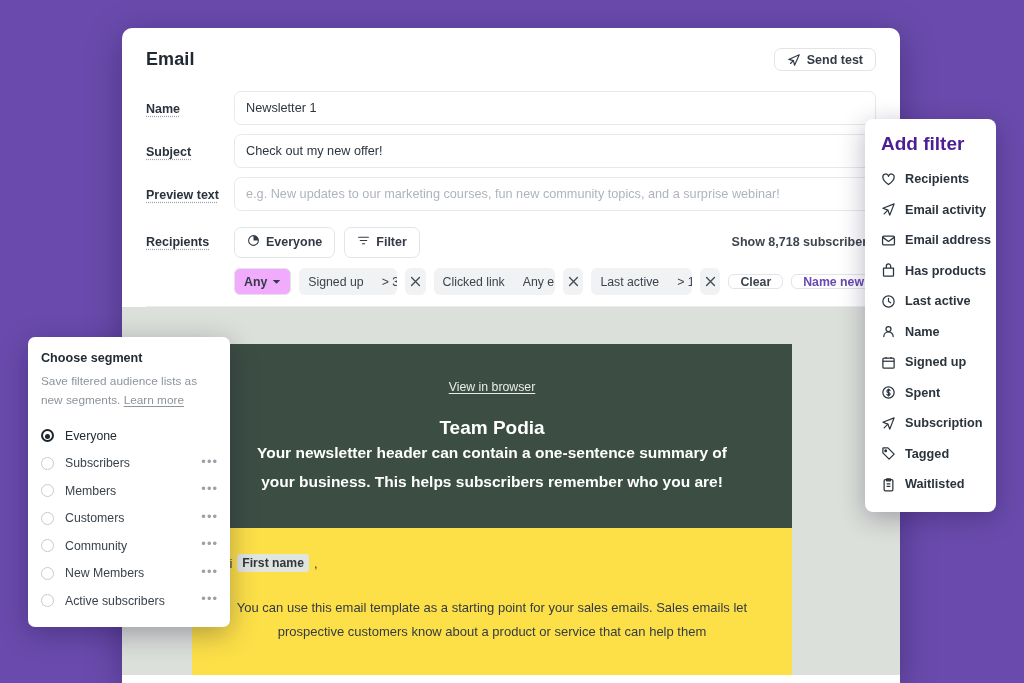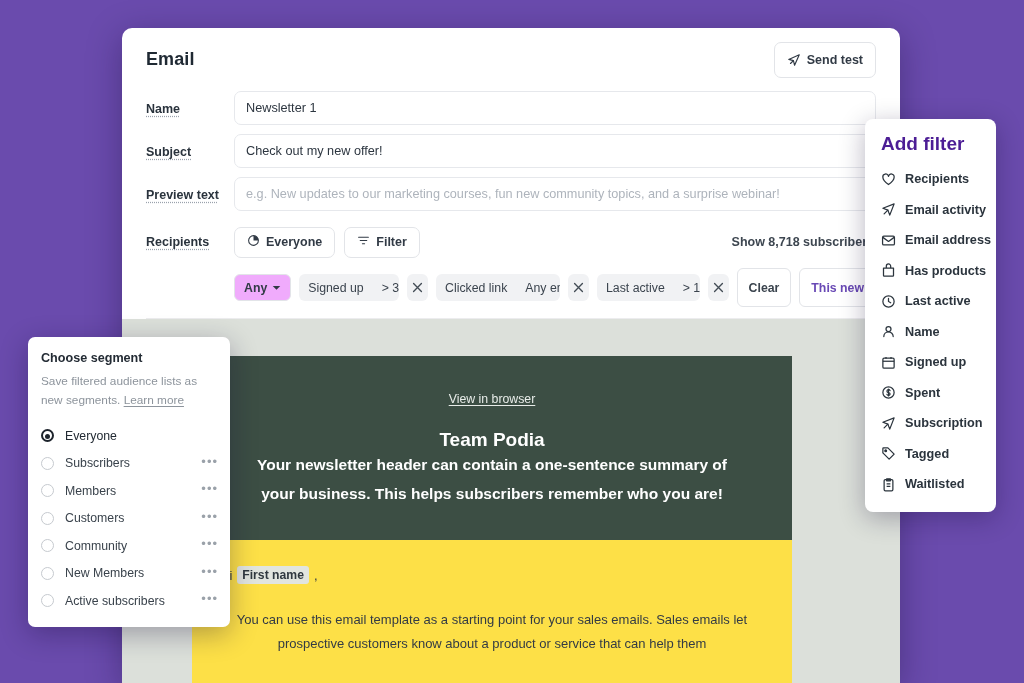--- a/index.html
+++ b/index.html
@@ -34,21 +34,21 @@
   .card-title {
     font-size: 18px;
     font-weight: bold;
     color: #1f2933;
     letter-spacing: .1px;
   }
   .btn-outline {
     display: inline-flex;
     align-items: center;
     gap: 6px;
-    height: 36px;
+    height: 23px;
     padding: 0 12px;
     border: 1px solid #e2e4e8;
     border-radius: 7px;
     background: #fff;
     font-size: 12.5px;
     font-weight: bold;
     color: #313a45;
     cursor: pointer;
   }
   .btn-outline svg { display:block; }
@@ -154,21 +154,21 @@
   }
   .chip-any {
     display: inline-flex; align-items: center; gap: 5px;
     height: 27px; padding: 0 9px;
     border: 1px solid #e2e4e8; border-radius: 6px;
     background: #f0abfc; font-size: 12.3px; font-weight:bold; color: #313a45;
     cursor: pointer;
   }
   .chip-ghost {
     display: inline-flex; align-items: center;
-    height: 39px; padding: 0 11px;
+    height: 15px; padding: 0 11px;
     border: 1px solid #e2e4e8; border-radius: 6px;
     background: #fff; font-size: 12.3px; font-weight: bold; color: #3b444e;
     cursor: pointer;
   }
   .chip-ghost.accent { color: #6949b5; }
 
   .divider { height:1px; background: #ececee; margin-top: 11px; }
 
   
   .preview-area {
@@ -426,21 +426,21 @@
       </div>
       <div class="chip-x">
         <span>
           <svg width="11" height="11" viewBox="0 0 14 14" stroke="#434c55" stroke-width="1.7" stroke-linecap="round">
               <path d="M2 2 L12 12 M12 2 L2 12"></path>
             </svg>
         </span>
       </div>
 
       <button class="chip-ghost">Clear</button>
-      <button class="chip-ghost accent">This new</button>
+      <button class="chip-ghost accent">Name new</button>
     </div>
 
     <div class="divider"></div>
   </div>
 
   <div class="preview-area">
     <div class="email-preview">
       <div class="email-head">
         <span class="view-browser">View in browser</span>
         <div class="brand">Team Podia</div>

